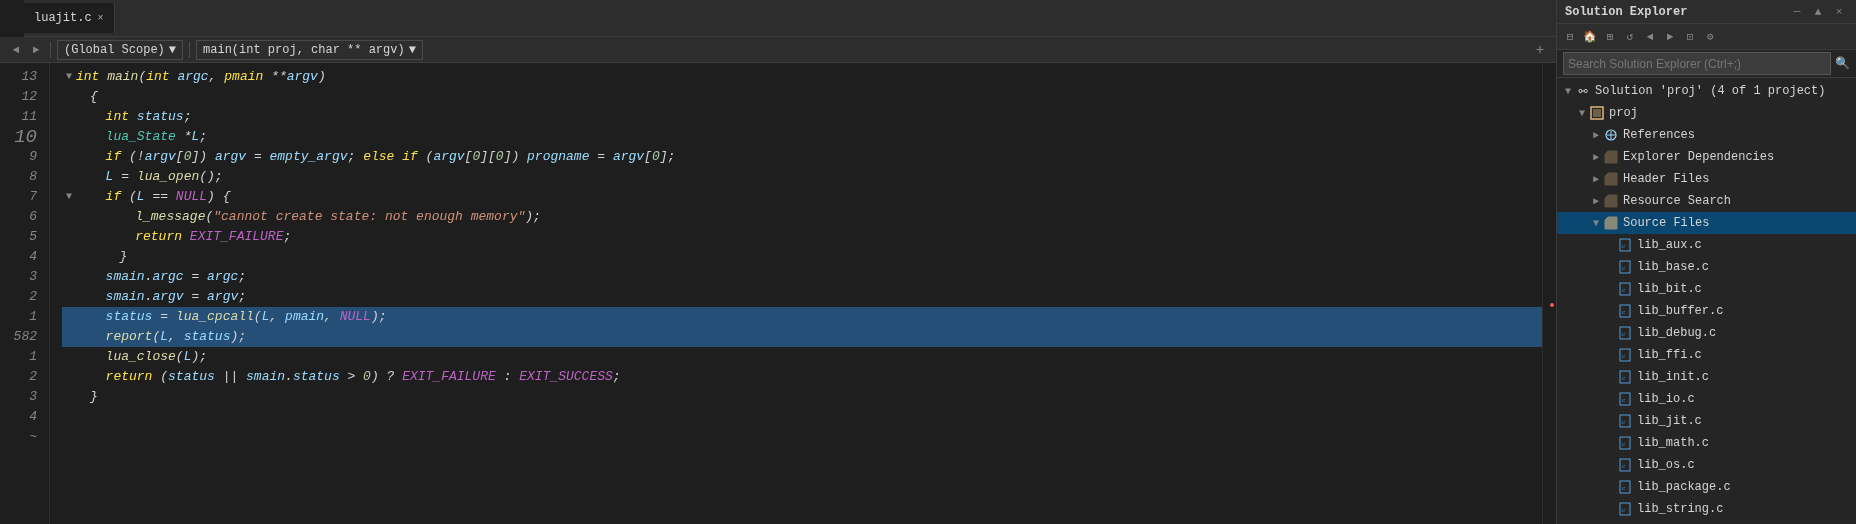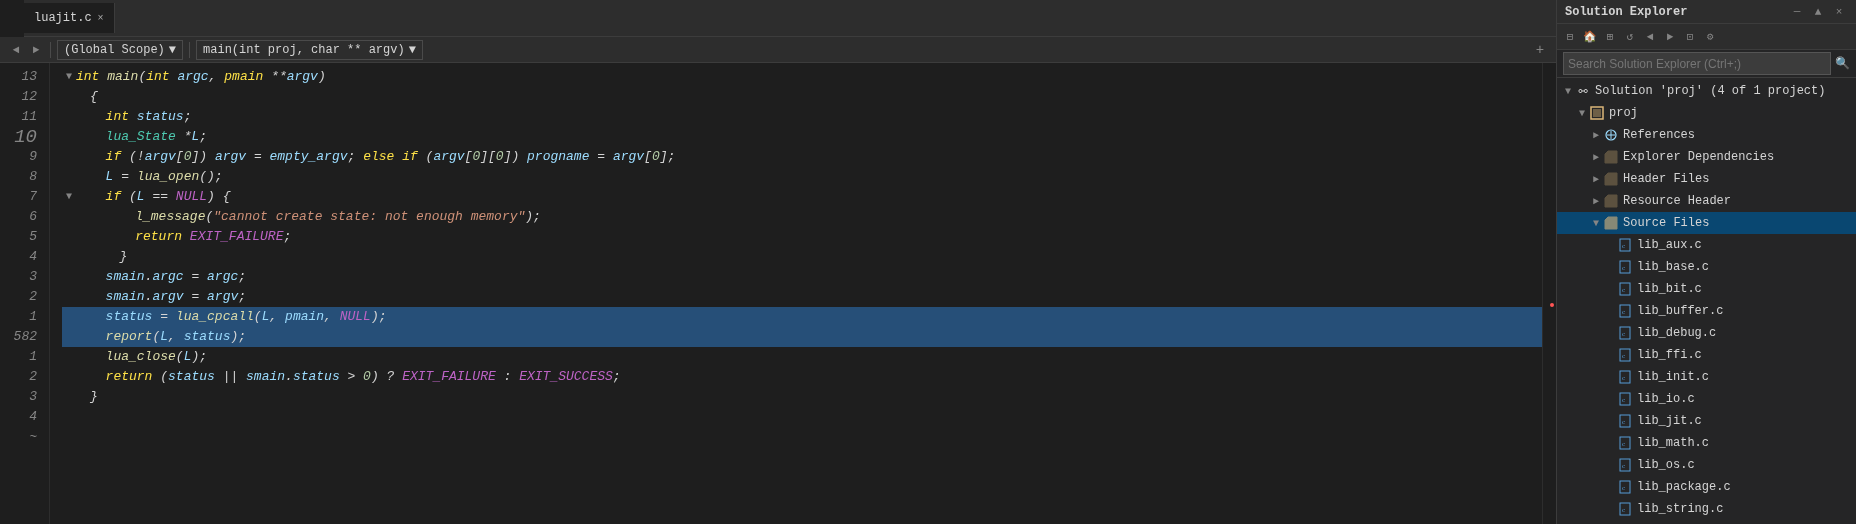--- a/index.html
+++ b/index.html
@@ -445,21 +445,21 @@
         <span class="tree-label">Header Files</span>
       </div>
       <div class="tree-item">
         <span class="tree-indent" style="width: 28px; display: inline-block;"></span>
         <span class="tree-arrow">►</span>
         <span class="tree-icon icon-folder-closed">
           <svg width="14" height="14" viewBox="0 0 14 14">
             <path d="M1 4 L4 1 L13 1 L13 13 L1 13 Z" fill="#dcb67a" opacity="0.3" stroke="#dcb67a" stroke-width="1"></path>
           </svg>
         </span>
-        <span class="tree-label">Resource Header</span>
+        <span class="tree-label">Resource Search</span>
       </div>
       <div class="tree-item selected">
         <span class="tree-indent" style="width: 28px; display: inline-block;"></span>
         <span class="tree-arrow">▼</span>
         <span class="tree-icon icon-folder-open">
           <svg width="14" height="14" viewBox="0 0 14 14">
             <path d="M1 4 L4 1 L13 1 L13 13 L1 13 Z" fill="#dcb67a" opacity="0.6" stroke="#dcb67a" stroke-width="1"></path>
           </svg>
         </span>
         <span class="tree-label">Source Files</span>

